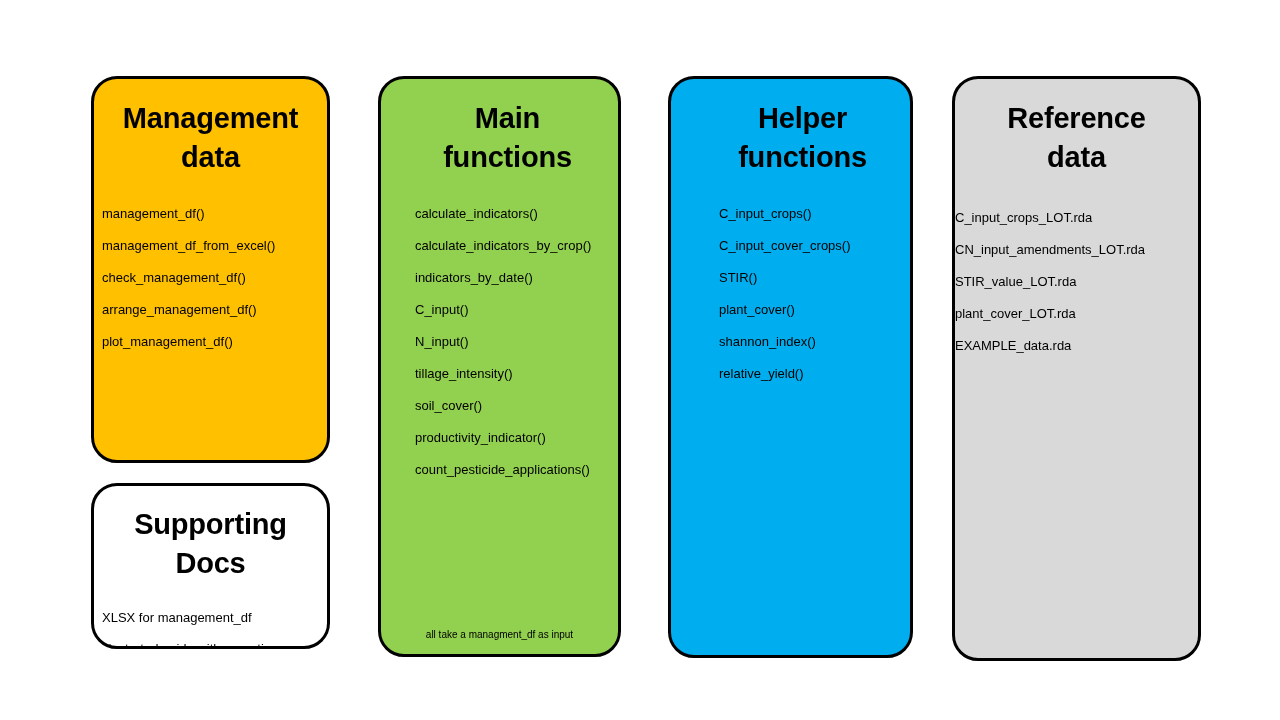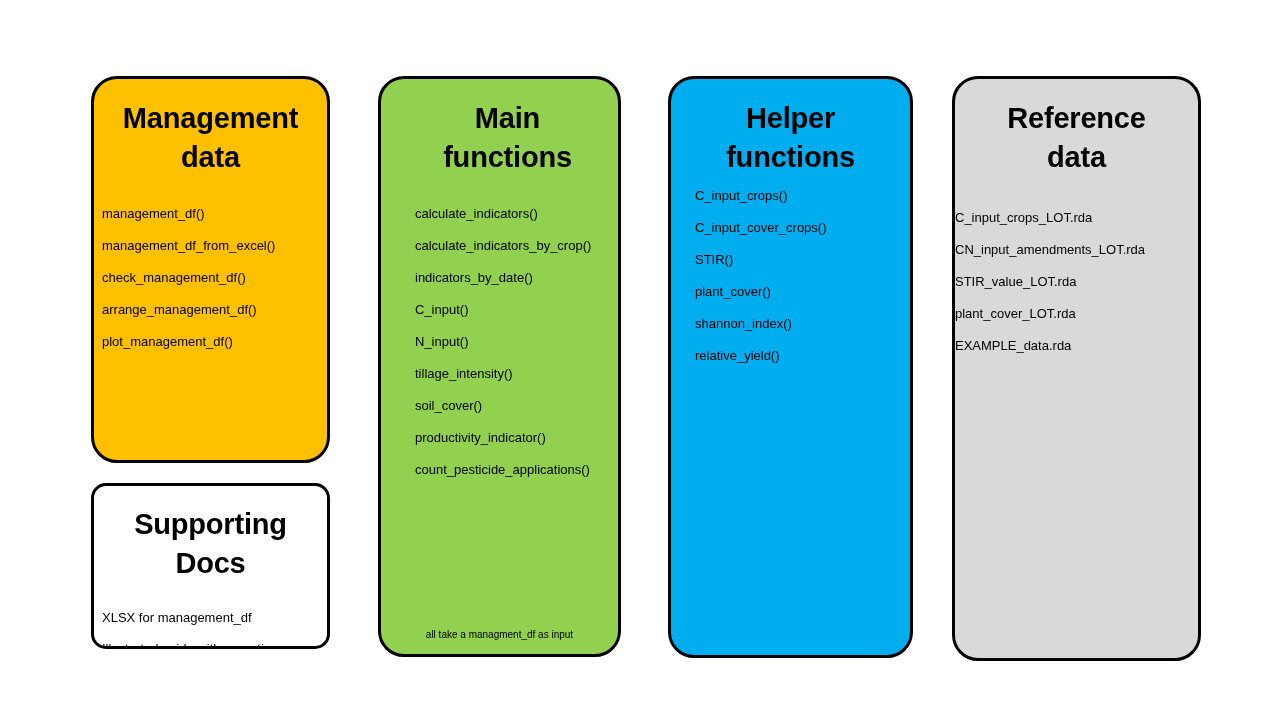--- a/index.html
+++ b/index.html
@@ -72,42 +72,41 @@
     width: 239px; height: 387px;
     background: #FFC000;
   }
   #card-management .card-title { margin-top: 20px; }
   #card-management .card-list { margin-top: 21px; padding-left: 8px; }
 
   #card-supporting {
     left: 91px;  top: 483px;
     width: 239px; height: 166px;
     background: #ffffff;
-    border-radius: 15px;
   }
   #card-supporting .card-title { margin-top: 19px; }
   #card-supporting .card-list { margin-top: 19px; padding-left: 8px; }
   #card-supporting .card-list li { line-height: 31px; }
 
   #card-main {
     left: 378px; top: 76px;
     width: 243px; height: 581px;
     background: #92D050;
   }
   #card-main .card-title { margin-top: 20px; padding-left: 26px; }
   #card-main .card-list { margin-top: 21px; padding-left: 34px; }
   #card-main .footnote { bottom: 14px; }
 
   #card-helper {
     left: 668px; top: 76px;
     width: 245px; height: 582px;
     background: #00AEEF;
   }
   #card-helper .card-title { margin-top: 20px; }
-  #card-helper .card-list { margin-top: 3px; padding-left: 24px; }
+  #card-helper .card-list { margin-top: 21px; padding-left: 24px; }
 
   #card-reference {
     left: 952px; top: 76px;
     width: 249px; height: 585px;
     background: #D9D9D9;
   }
   #card-reference .card-title { margin-top: 20px; }
   #card-reference .card-list { margin-top: 25px; padding-left: 0; }
 </style>
 </head>
@@ -146,21 +145,21 @@
       <li>C_input()</li>
       <li>N_input()</li>
       <li>tillage_intensity()</li>
       <li>soil_cover()</li>
       <li>productivity_indicator()</li>
       <li>count_pesticide_applications()</li>
     </ul>
     <div class="footnote">all take a managment_df as input</div>
   </div>
 
-  <div class="card" id="card-helper" style="background: rgb(0, 174, 239);">
+  <div class="card" id="card-helper" style="background: rgb(0, 174, 239); padding-left: 24px;">
     <div class="card-title">Helper
 functions</div>
     <ul class="card-list">
       <li>C_input_crops()</li>
       <li>C_input_cover_crops()</li>
       <li>STIR()</li>
       <li>plant_cover()</li>
       <li>shannon_index()</li>
       <li>relative_yield()</li>
     </ul>

